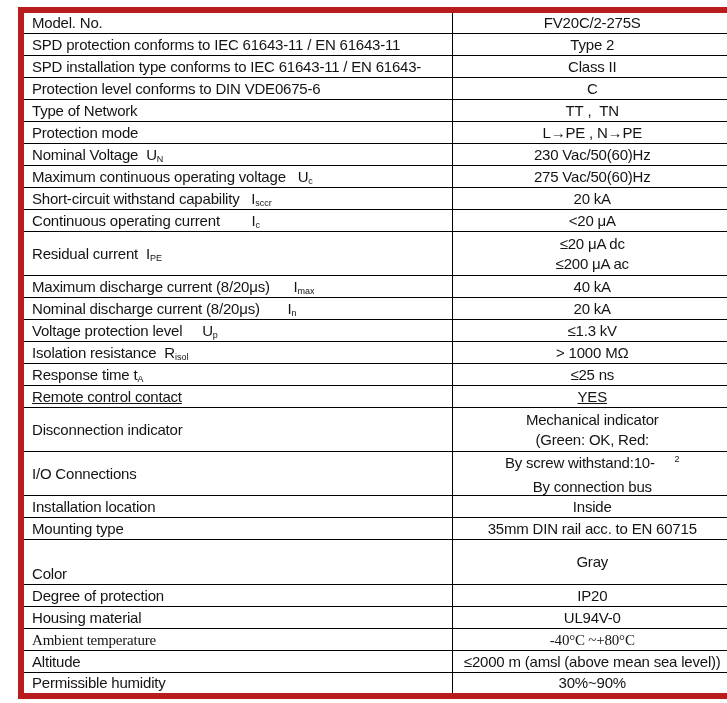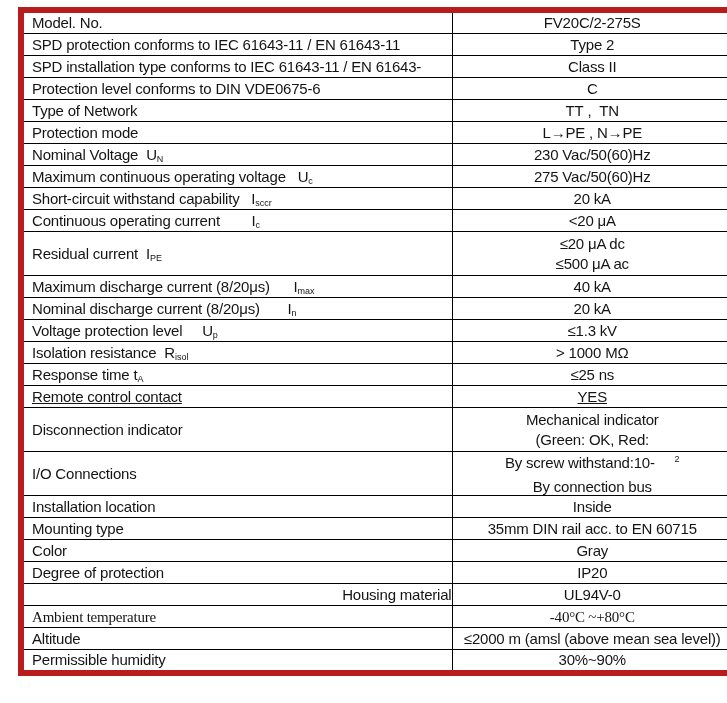--- a/index.html
+++ b/index.html
@@ -193,21 +193,21 @@
         </tr>
         <tr style="height: 44px;">
           <td class="lcell">
             <div class="cellbox" style="height: 42px;">
               <div class="line"><span>Residual current&nbsp; I</span><sub>PE</sub></div>
             </div>
           </td>
           <td class="vcell">
             <div class="cellbox" style="height: 42px;">
               <div class="line"><span>≤20 μA dc</span></div>
-              <div class="line"><span>≤500 μA ac</span></div>
+              <div class="line"><span>≤200 μA ac</span></div>
             </div>
           </td>
         </tr>
         <tr style="height: 22px;">
           <td class="lcell">
             <div class="cellbox" style="height: 20px;">
               <div class="line"><span>Maximum discharge current (8/20μs)&nbsp;&nbsp;&nbsp;&nbsp;&nbsp;&nbsp;I</span><sub>max</sub></div>
             </div>
           </td>
           <td class="vcell">
@@ -322,21 +322,21 @@
             </div>
           </td>
           <td class="vcell">
             <div class="cellbox" style="height: 20px;">
               <div class="line"><span>35mm DIN rail acc. to EN 60715</span></div>
             </div>
           </td>
         </tr>
         <tr style="height: 22px;">
           <td class="lcell">
-            <div class="cellbox" style="height: 20px;">
+            <div class="cellbox" style="height: 20px; margin-top: 24px;">
               <div class="line"><span>Color</span></div>
             </div>
           </td>
           <td class="vcell">
             <div class="cellbox" style="height: 20px;">
               <div class="line"><span>Gray</span></div>
             </div>
           </td>
         </tr>
         <tr style="height: 22px;">
@@ -346,21 +346,21 @@
             </div>
           </td>
           <td class="vcell">
             <div class="cellbox" style="height: 20px;">
               <div class="line"><span>IP20</span></div>
             </div>
           </td>
         </tr>
         <tr style="height: 22px;">
           <td class="lcell">
-            <div class="cellbox" style="height: 20px; align-items: flex-end;">
+            <div class="cellbox" style="height: 20px;">
               <div class="line"><span>Housing material</span></div>
             </div>
           </td>
           <td class="vcell">
             <div class="cellbox" style="height: 20px;">
               <div class="line"><span>UL94V-0</span></div>
             </div>
           </td>
         </tr>
         <tr style="height: 22px; font-family: Liberation Serif, serif;">

